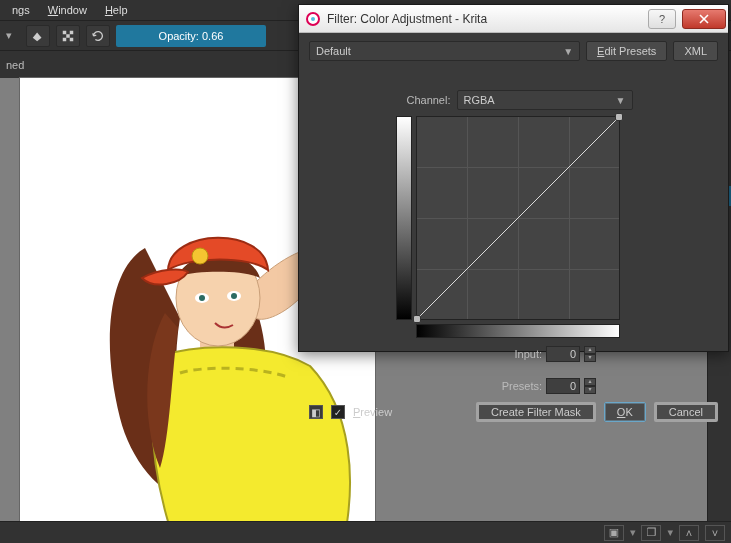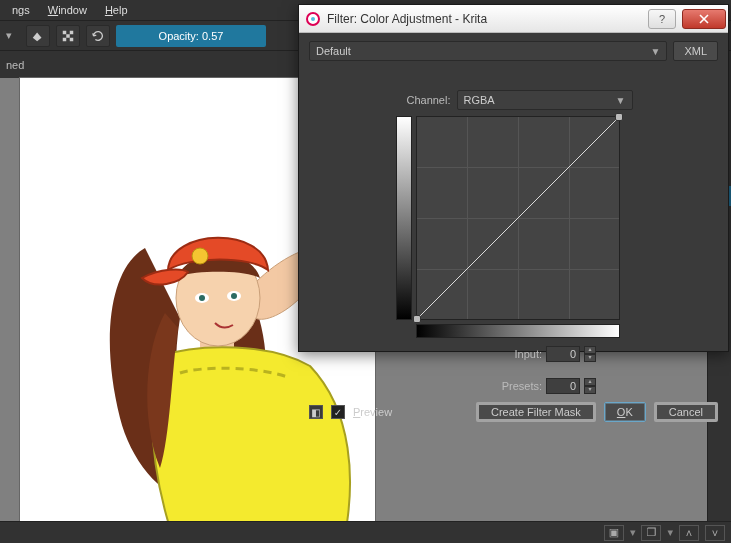--- a/index.html
+++ b/index.html
@@ -102,21 +102,21 @@
         <rect x="6" y="6" width="4" height="4" fill="#ccc"></rect>
         <rect x="2" y="10" width="4" height="4" fill="#ccc"></rect>
         <rect x="10" y="10" width="4" height="4" fill="#ccc"></rect>
       </svg>
     </div>
   <div class="btn">
       <svg viewBox="0 0 16 16">
         <path fill="none" stroke="#ccc" stroke-width="1.5" d="M3 8a5 5 0 1 1 2 4M3 8l-1-3M3 8l3-1"></path>
       </svg>
     </div>
-  <div class="opacity">Opacity:  0.57</div>
+  <div class="opacity">Opacity:  0.66</div>
   <div style="flex:1"></div>
   <span class="label">Size:</span>
 </div>
 
 <div class="tabbar">
   <div class="tab">
     <span>ned</span>
   </div>
   <div style="flex:1"></div>
   <span class="close">✕</span>
@@ -190,20 +190,23 @@
           <path d="M1 1 L9 9 M9 1 L1 9" stroke="#fff" stroke-width="1.6"></path>
         </svg>
     </div>
   </div>
   <div class="dlg-body">
     <div class="dlg-row">
       <div class="combo">
         <span>Default</span>
         <span class="chev">▼</span>
       </div>
+      <div class="dbtn">
+          <span><u>E</u>dit Presets</span>
+        </div>
       <div class="dbtn">XML</div>
     </div>
 
     <div class="channel-row">
       <span class="lbl">Channel:</span>
       <div class="combo">
         <span>RGBA</span>
         <span class="chev">▼</span>
       </div>
     </div>

